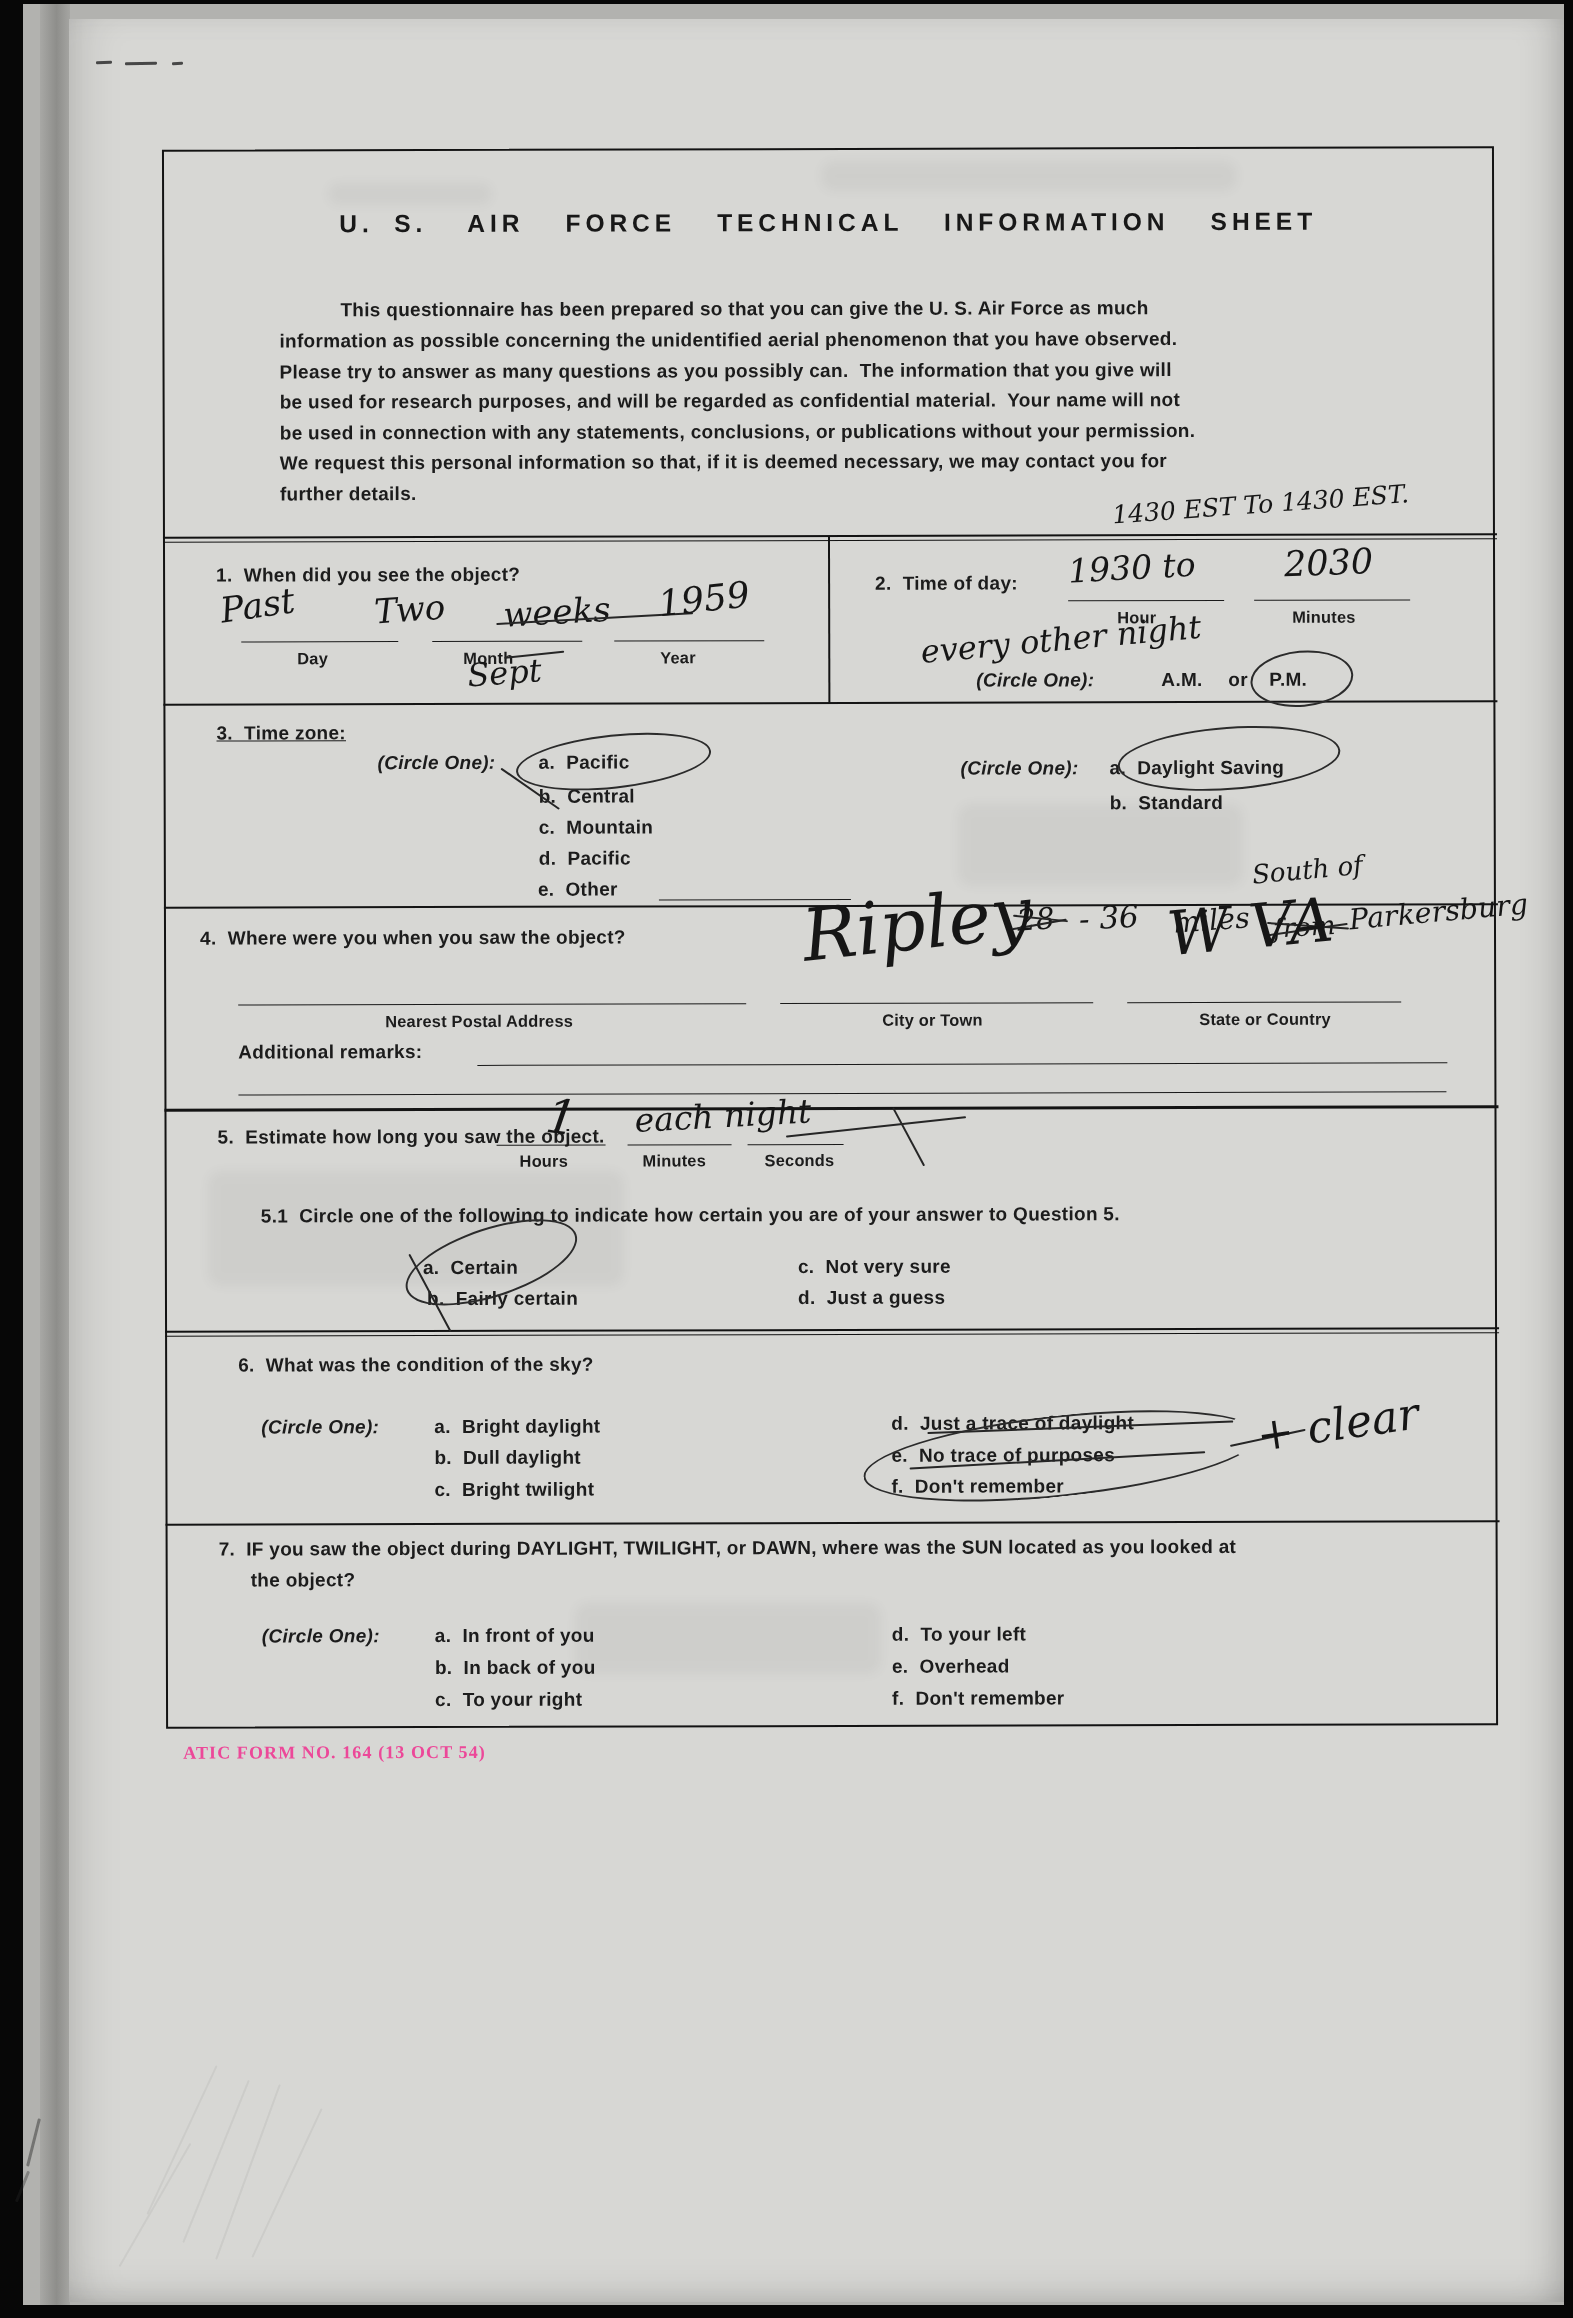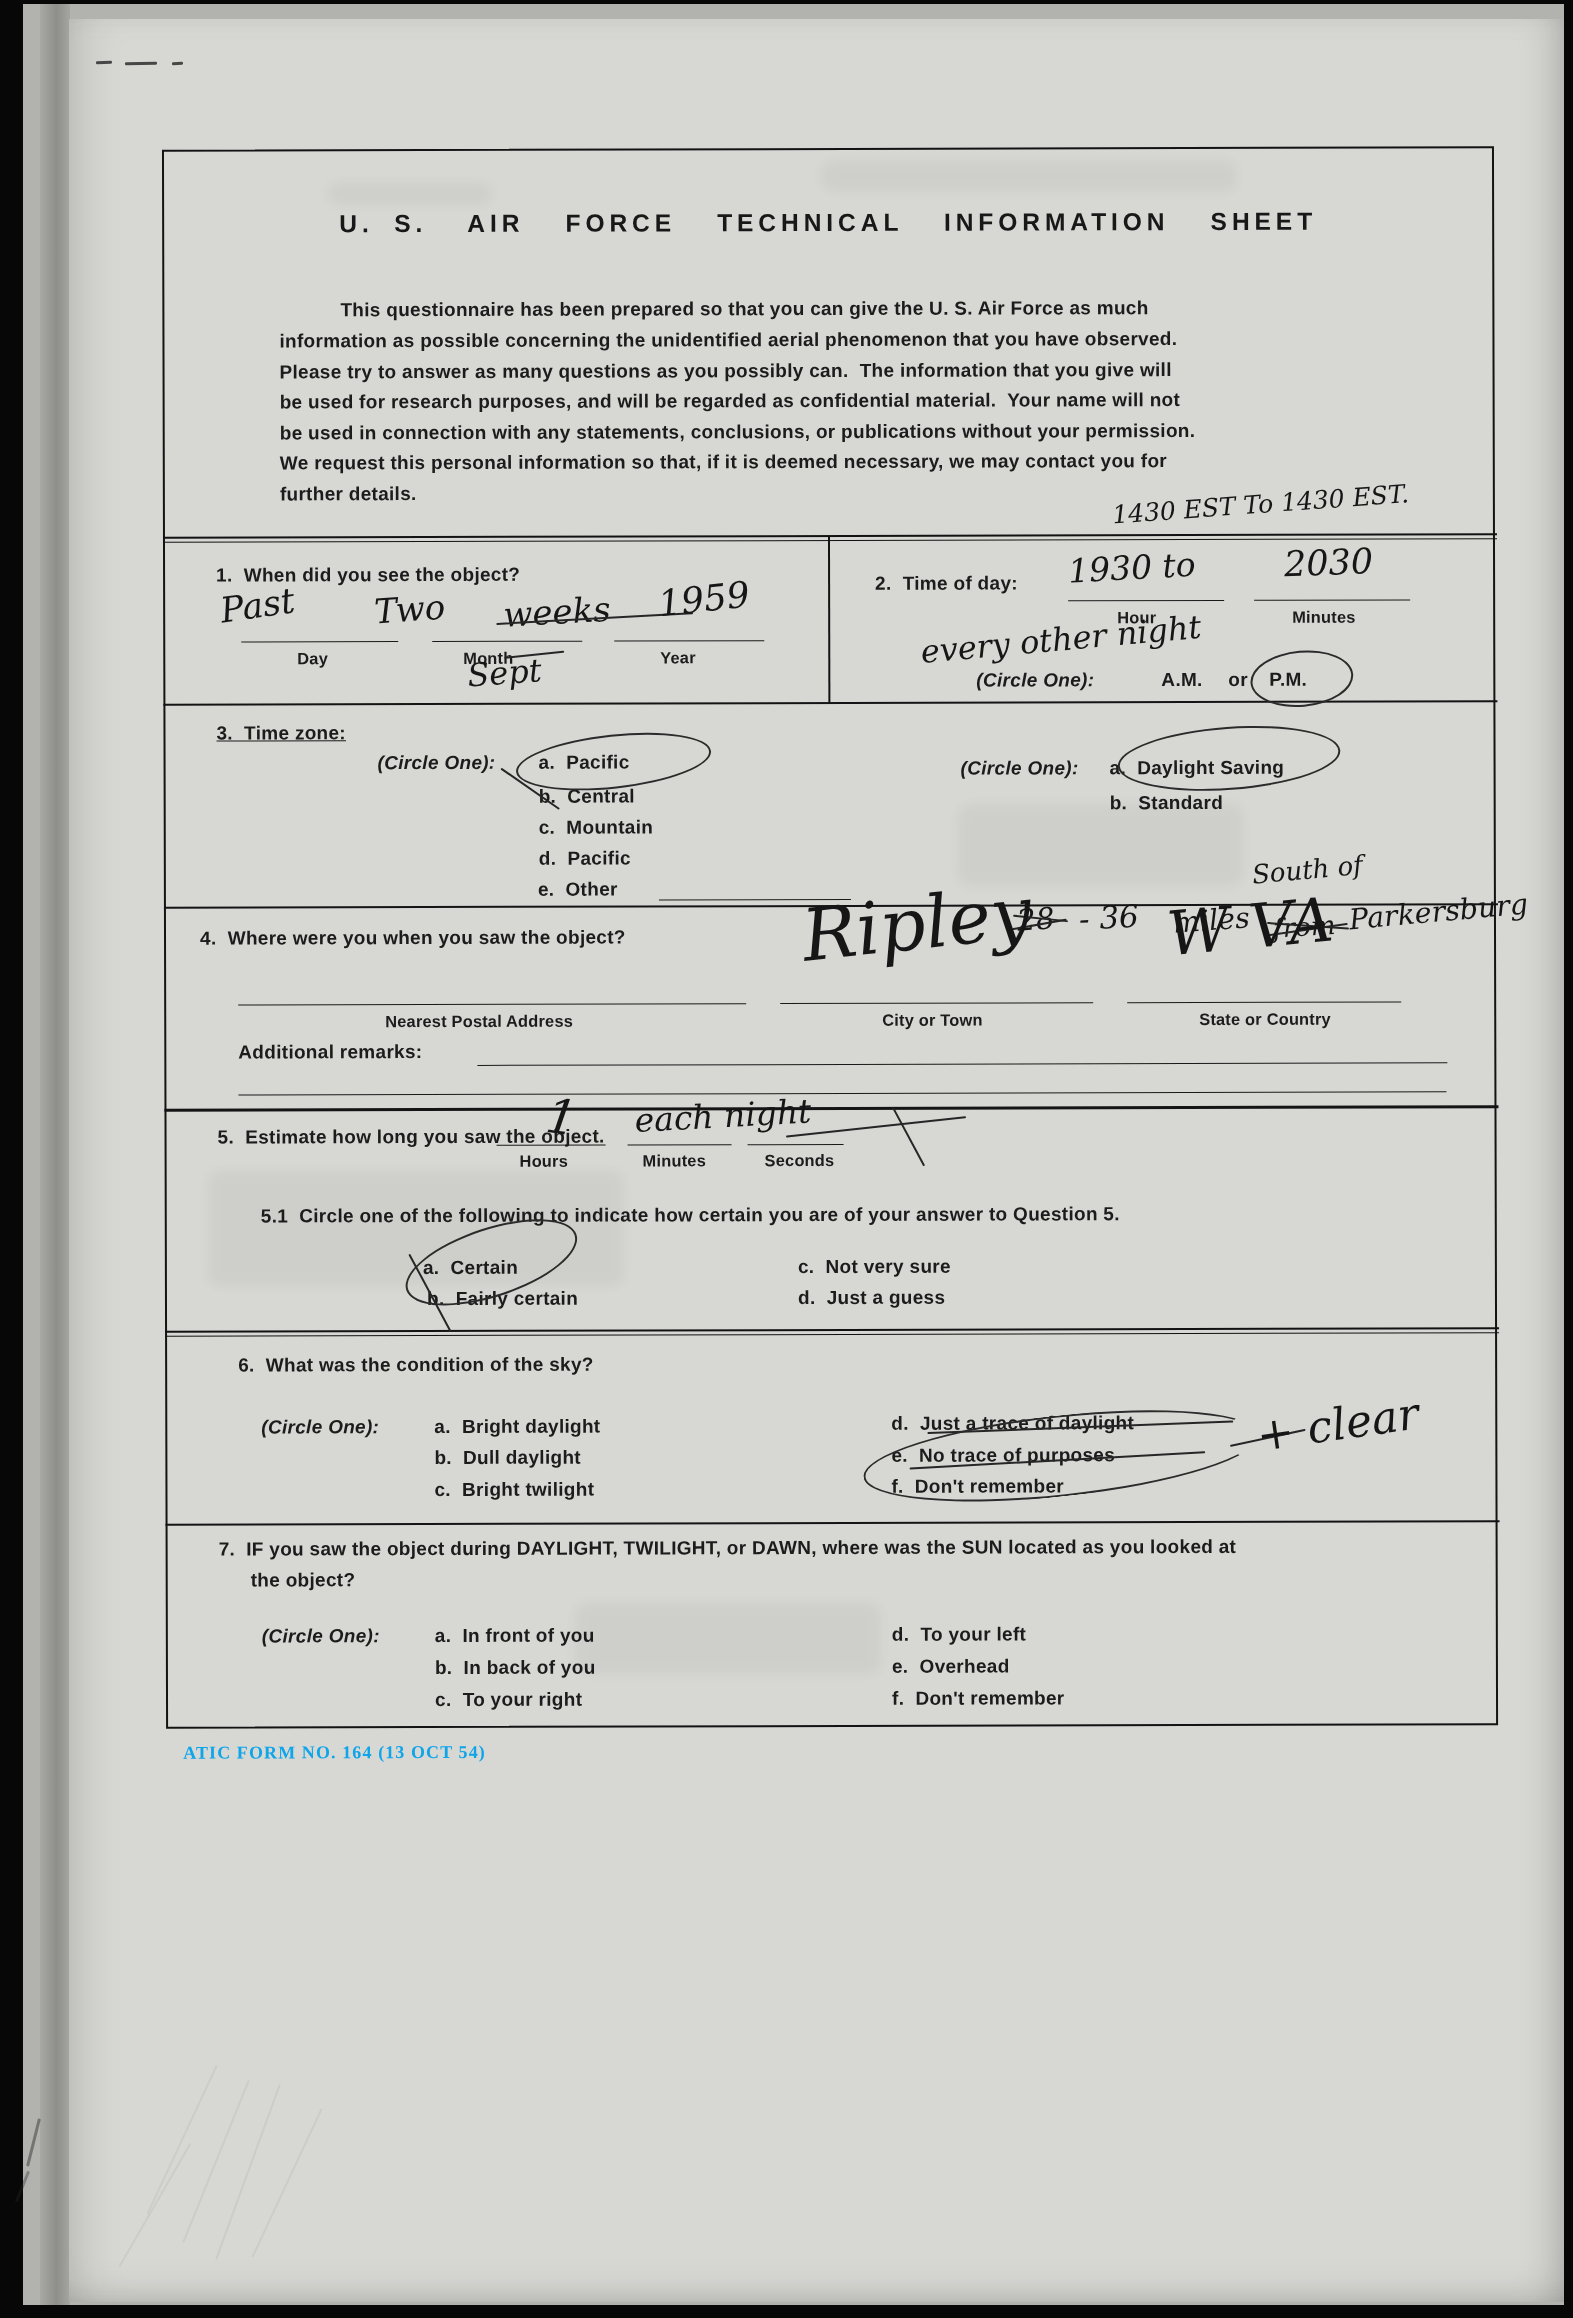--- a/index.html
+++ b/index.html
@@ -6,21 +6,21 @@
   body{width:1574px;height:2319px;background:#070707;position:relative;overflow:hidden;}
   .abs{position:absolute;}
   .title{position:absolute;font-family:"Liberation Sans",sans-serif;font-weight:700;font-size:24.6px;
          letter-spacing:4.9px;word-spacing:8.8px;text-align:center;color:#181818;white-space:pre;}
   .pt{font-family:"Liberation Sans",sans-serif;font-weight:700;color:#1c1c1c;position:absolute;
       white-space:pre;font-size:19px;letter-spacing:0.3px;line-height:1.15;}
   .it{font-style:italic;}
   .sm{font-size:16.4px;letter-spacing:0.2px;}
   .hw{font-family:"DejaVu Serif",serif;font-style:italic;color:#161616;position:absolute;
       white-space:pre;line-height:1;}
-  .footer-t{font-family:"Liberation Serif",serif;font-weight:700;font-size:18px;letter-spacing:1.1px;color:#0ea5e9;}
+  .footer-t{font-family:"Liberation Serif",serif;font-weight:700;font-size:18px;letter-spacing:1.1px;color:#ec4899;}
   .fline{position:absolute;border-bottom:1.6px solid #1a1a1a;height:0;}
   .hline{position:absolute;left:162px;width:1334px;background:#141414;height:2.2px;}
   .dline{position:absolute;left:162px;width:1334px;height:6px;border-top:2.7px solid #121212;
          border-bottom:1.6px solid #121212;background:transparent;box-sizing:border-box;}
   .vline{position:absolute;width:2.2px;background:#141414;}
   .formbox{position:absolute;border:2.2px solid #131313;box-sizing:border-box;}
   .ellipse{position:absolute;border:2.2px solid #2b2b2b;border-radius:50%;}
   .stroke{position:absolute;background:#262626;height:2.2px;border-radius:1.1px;}
   .ghost{position:absolute;background:#3a3a3a;opacity:0.05;filter:blur(5.5px);border-radius:13px;}
   .crease{position:absolute;background:rgba(35,35,35,0.06);width:2.2px;border-radius:1.1px;}

